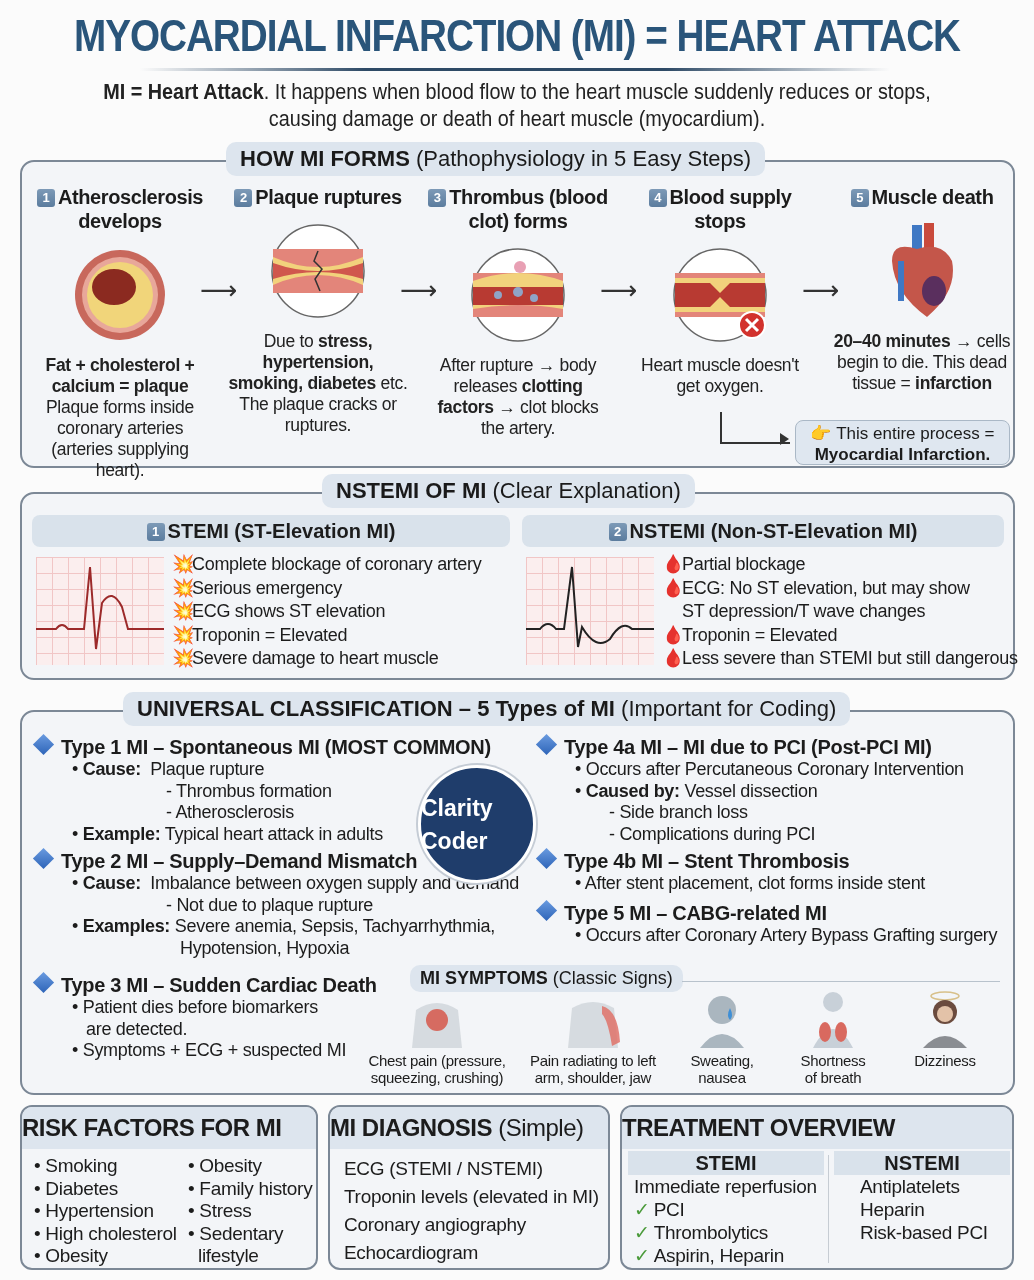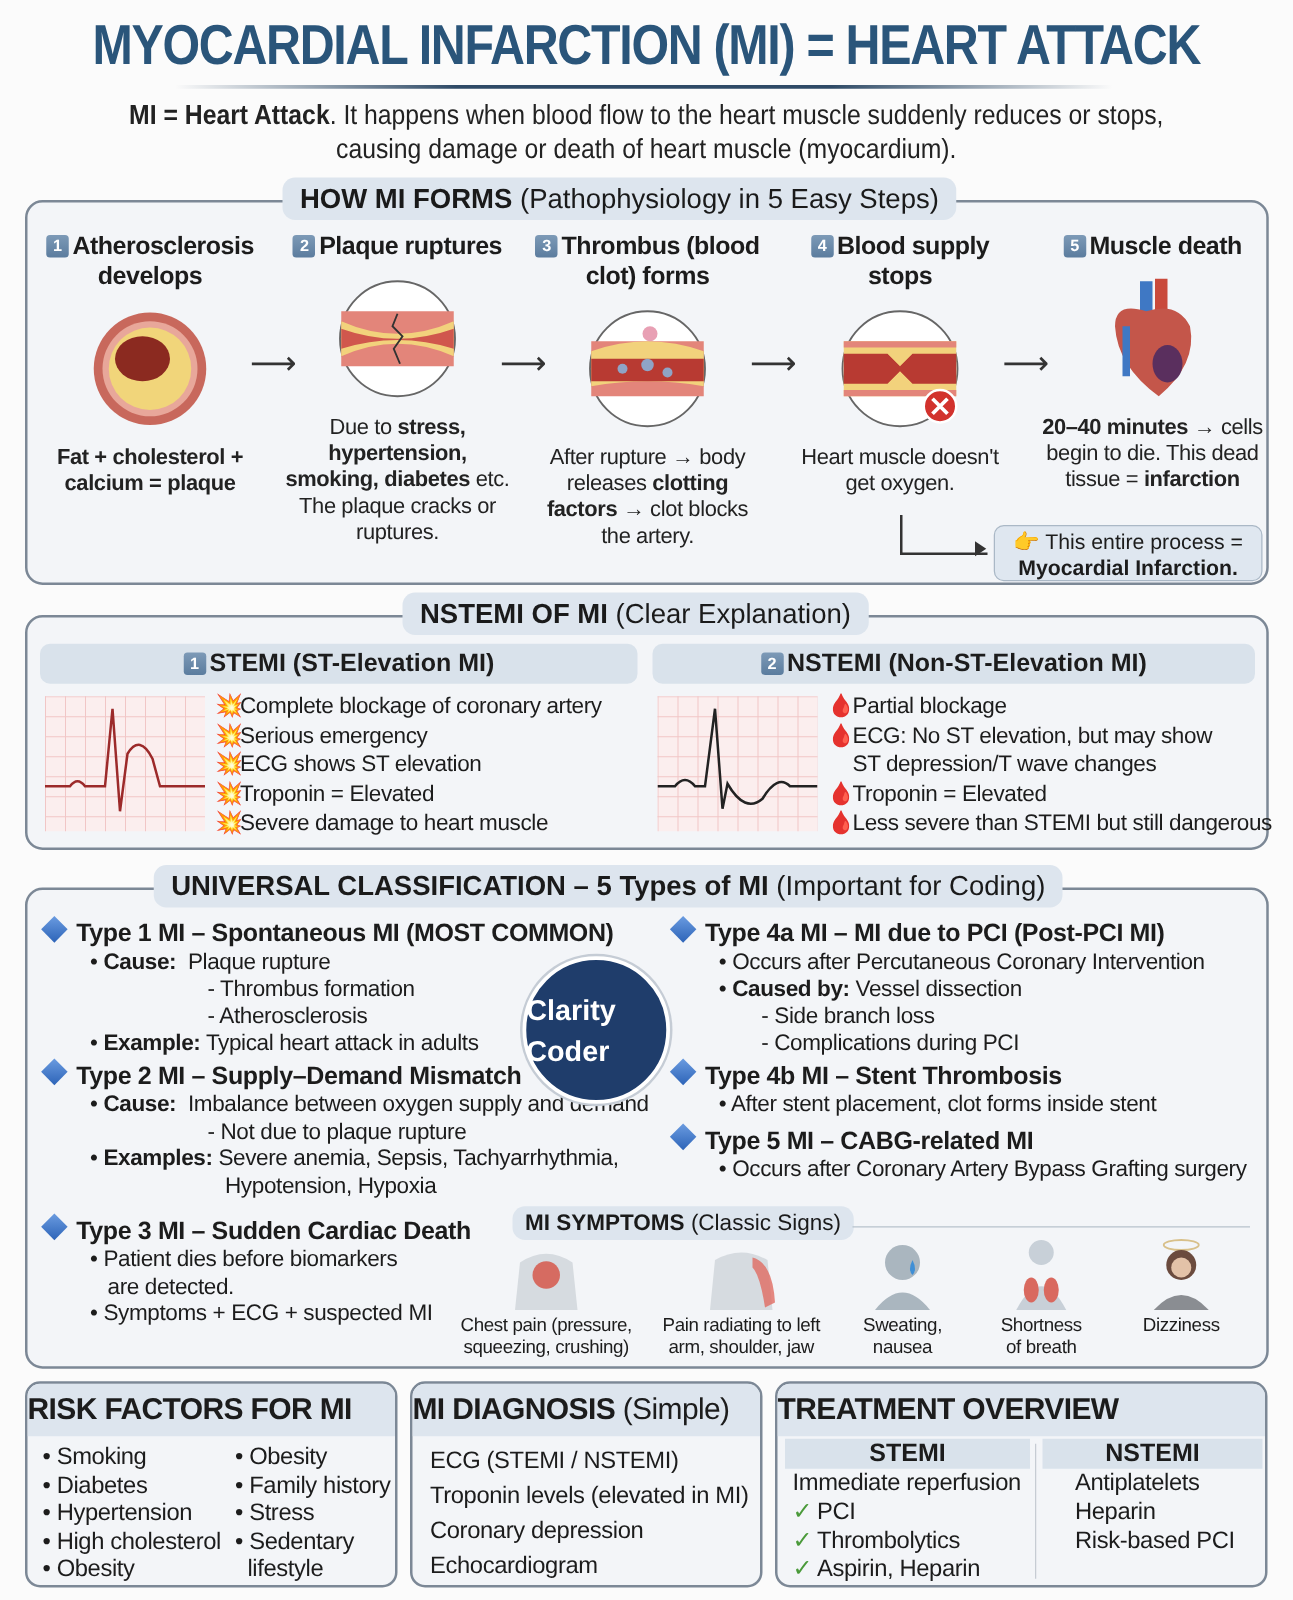--- a/index.html
+++ b/index.html
@@ -62,21 +62,21 @@
 <div class="step" style="left:30px">
   <div class="step-title"><span class="num">1</span><span>Atherosclerosis develops</span></div>
   <div class="step-img">
     <svg width="100" height="100" viewBox="0 0 100 100">
         <circle cx="50" cy="50" r="45" fill="#c8685c"></circle>
         <circle cx="50" cy="50" r="38" fill="#e8a79a"></circle>
         <circle cx="50" cy="50" r="33" fill="#f1d57a"></circle>
         <ellipse cx="44" cy="42" rx="22" ry="18" fill="#8b2a20"></ellipse>
       </svg>
   </div>
-  <div class="step-text"><b>Fat + cholesterol + calcium = plaque</b><br></div>
+  <div class="step-text"><b>Fat + cholesterol + calcium = plaque</b><br><span>Plaque forms inside coronary arteries (arteries supplying heart).</span></div>
 </div>
 <div class="arrow" style="left:200px">⟶</div>
 
 <div class="step" style="left:228px">
   <div class="step-title"><span class="num">2</span><span>Plaque ruptures</span></div>
   <div class="step-img">
     <svg width="100" height="100" viewBox="0 0 100 100">
         <circle cx="50" cy="50" r="46" fill="#fff" stroke="#666" stroke-width="1.5"></circle>
         <rect x="5" y="28" width="90" height="44" fill="#e3857a"></rect>
         <path d="M5 36 Q50 56 95 36 L95 64 Q50 44 5 64Z" fill="#f2d27c"></path>
@@ -276,21 +276,21 @@
     <li>• <span>Sedentary</span></li>
     <li>&nbsp;&nbsp;<span>lifestyle</span></li>
   </ul>
 </div>
 
 <div class="bottom" style="left:328px;width:282px">
   <div class="bottom-head"><span>MI DIAGNOSIS</span> <span class="sub">(Simple)</span></div>
   <ul class="dx-list">
     <li>ECG (STEMI / NSTEMI)</li>
     <li>Troponin levels (elevated in MI)</li>
-    <li>Coronary depression</li>
+    <li>Coronary angiography</li>
     <li>Echocardiogram</li>
   </ul>
 </div>
 
 <div class="bottom" style="left:620px;width:394px">
   <div class="bottom-head">TREATMENT OVERVIEW</div>
   <div class="tx-col" style="left:6px">
     <div class="tx-col-head">STEMI</div>
     <ul class="tx-list">
       <li>Immediate reperfusion</li>

